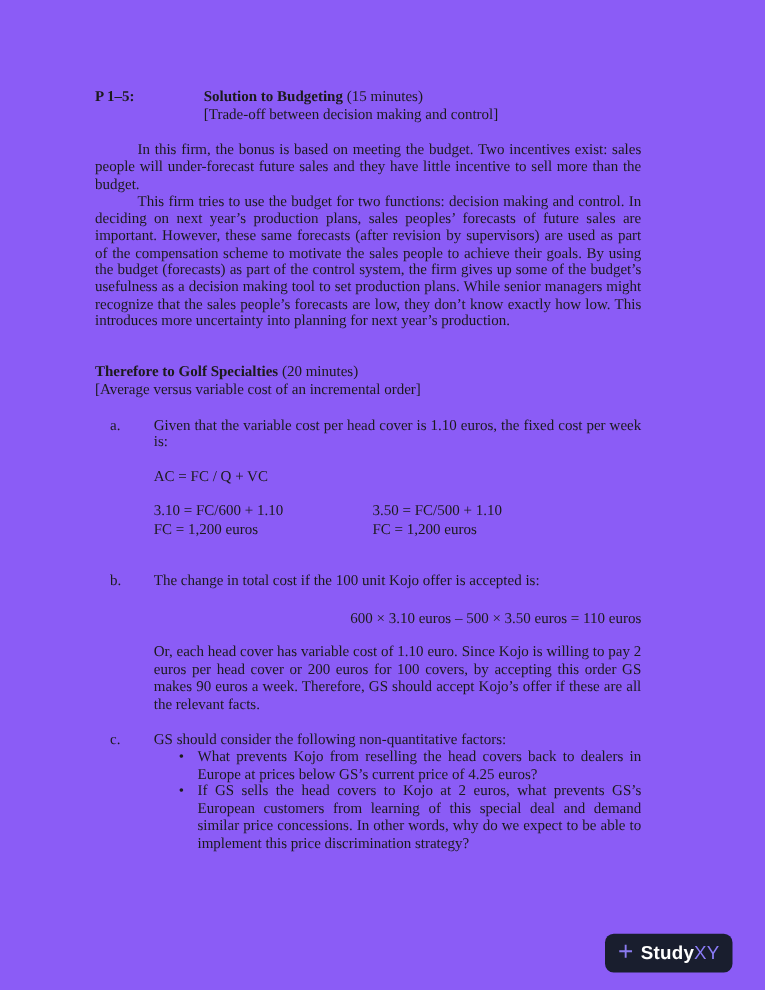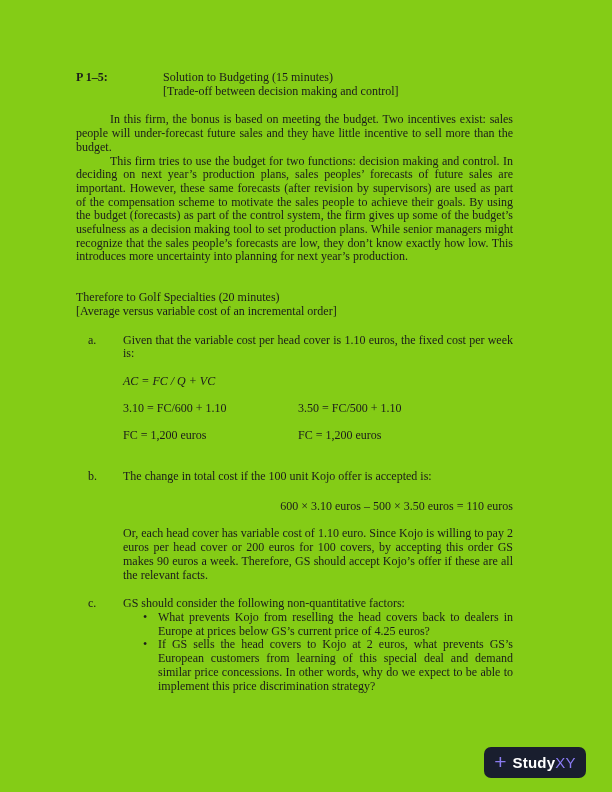--- a/index.html
+++ b/index.html
@@ -1,52 +1,52 @@
 <!DOCTYPE html>
 <html><head>
 <meta charset="utf-8">
 <style>
   html, body { margin: 0; padding: 0; background: #ffffff; }
   .page {
     position: relative;
     width: 612px;
     height: 792px;
-    background: #84cc16;
+    background: #8b5cf6;
     overflow: hidden;
     font-family: "Liberation Serif", serif;
     font-size: 12px;
     line-height: 13.7px;
     color: #1b1b1b;
   }
   .content {
     position: absolute;
     left: 76px;
     top: 0;
     width: 437px;
     padding-top: 71px;
   }
   .heading-row { display: flex; }
   .heading-label { width: 87px; font-weight: bold; flex: 0 0 87px; }
   .heading-body { flex: 1; }
-  .title-bold { font-weight: normal; }
+  .title-bold { font-weight: bold; }
   .para { text-align: justify; text-indent: 34px; }
   .para-p2 { margin-top: 0; }
   .para1 { margin-top: 15px; }
   .sec2 { margin-top: 27px; }
   .item { display: flex; }
   .item-a { margin-top: 15px; }
   .item-b { margin-top: 27px; }
   .item-c { margin-top: 15px; }
   .item-label { flex: 0 0 47px; width: 47px; padding-left: 12px; box-sizing: border-box; }
   .item-body { flex: 1; text-align: justify; }
   .eq { margin-left: 47px; }
-  .eq-ac { margin-top: 14px; font-style: italic; }
+  .eq-ac { margin-top: 14px; }
   .eq-row { display: flex; margin-left: 47px; }
   .eq-row-1 { margin-top: 13px; }
-  .eq-row-2 { margin-top: 14px; align-items: flex-end; }
+  .eq-row-2 { margin-top: 2px; align-items: flex-end; }
   .eq-col1 { flex: 0 0 175px; width: 175px; }
   .eq-b { margin-top: 16px; text-align: right; }
   .para-or { margin-left: 47px; margin-top: 14px; text-align: justify; text-indent: 0; }
   .bullet { display: flex; }
   .bullet-marker { flex: 0 0 15px; width: 15px; margin-left: 20px; }
   .bullet-text { flex: 1; text-align: justify; }
   .badge {
     position: absolute;
     left: 484px;
     top: 747px;

